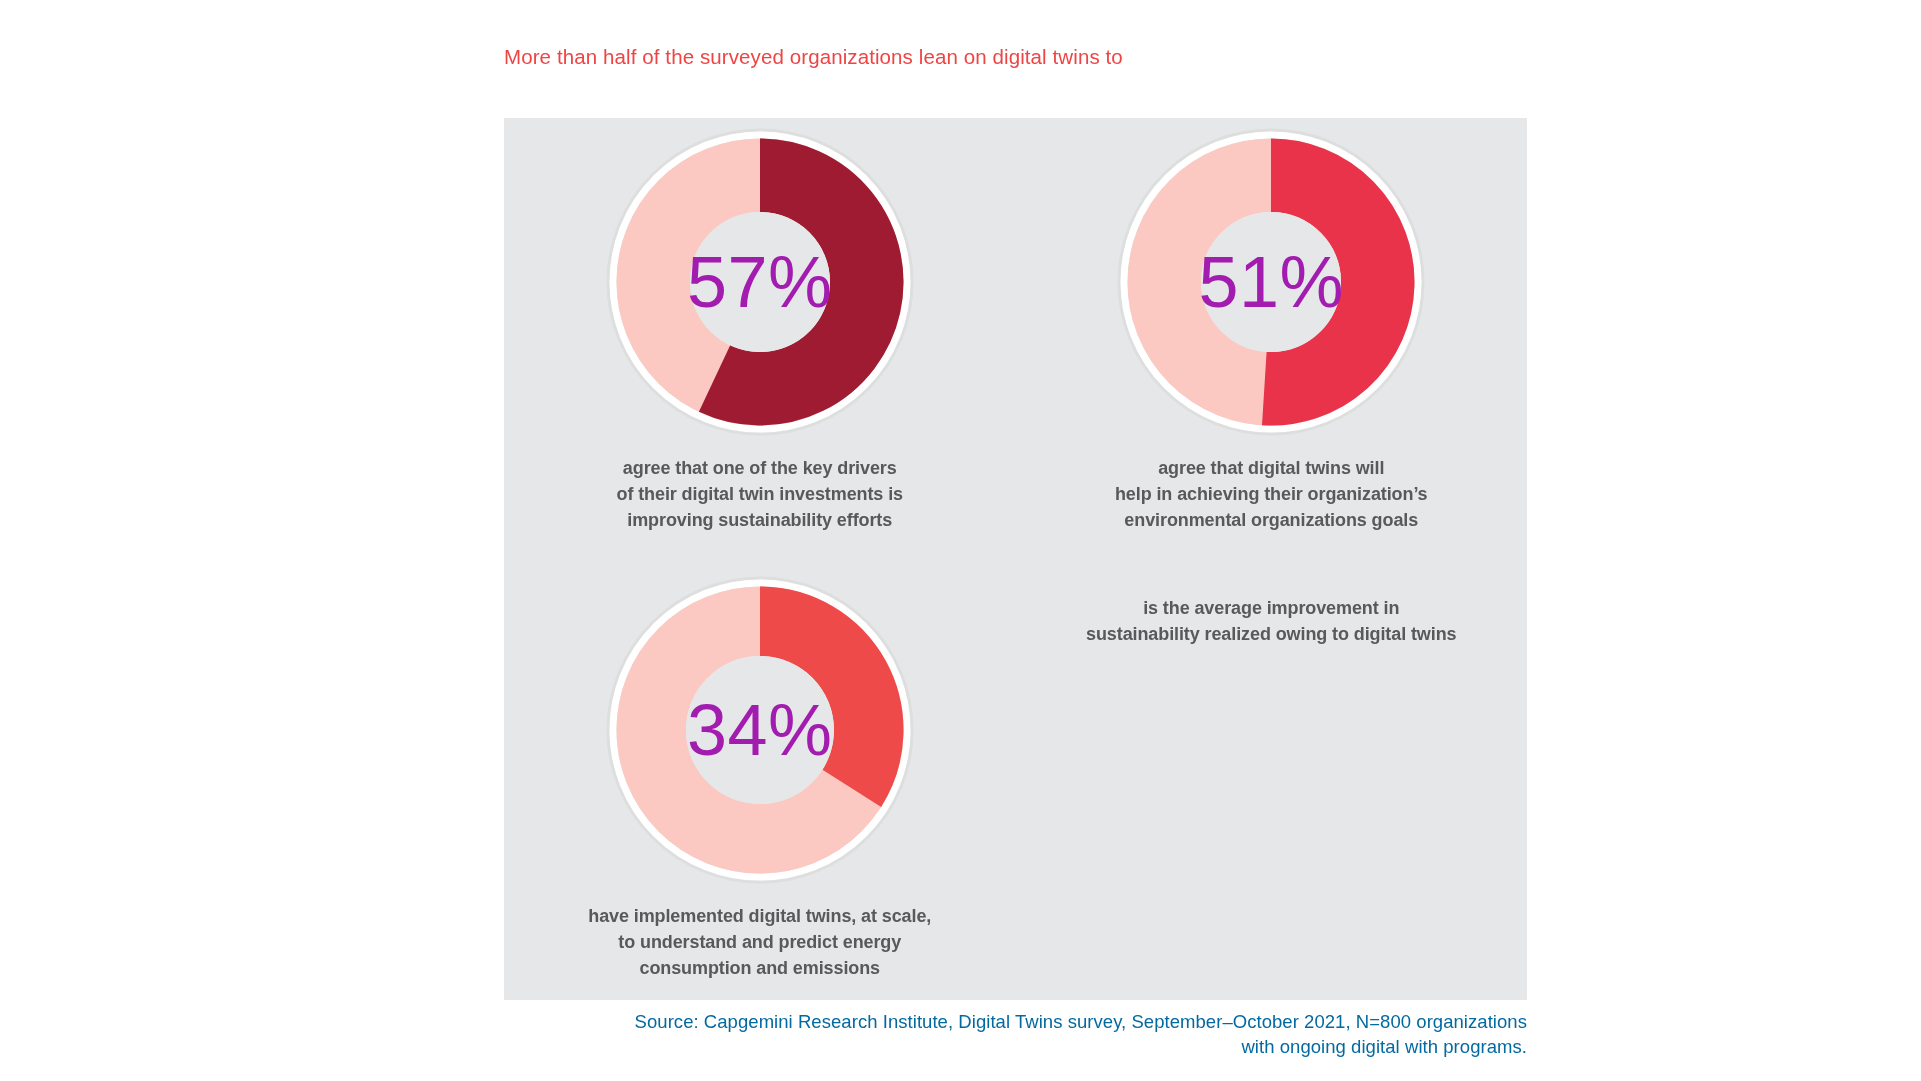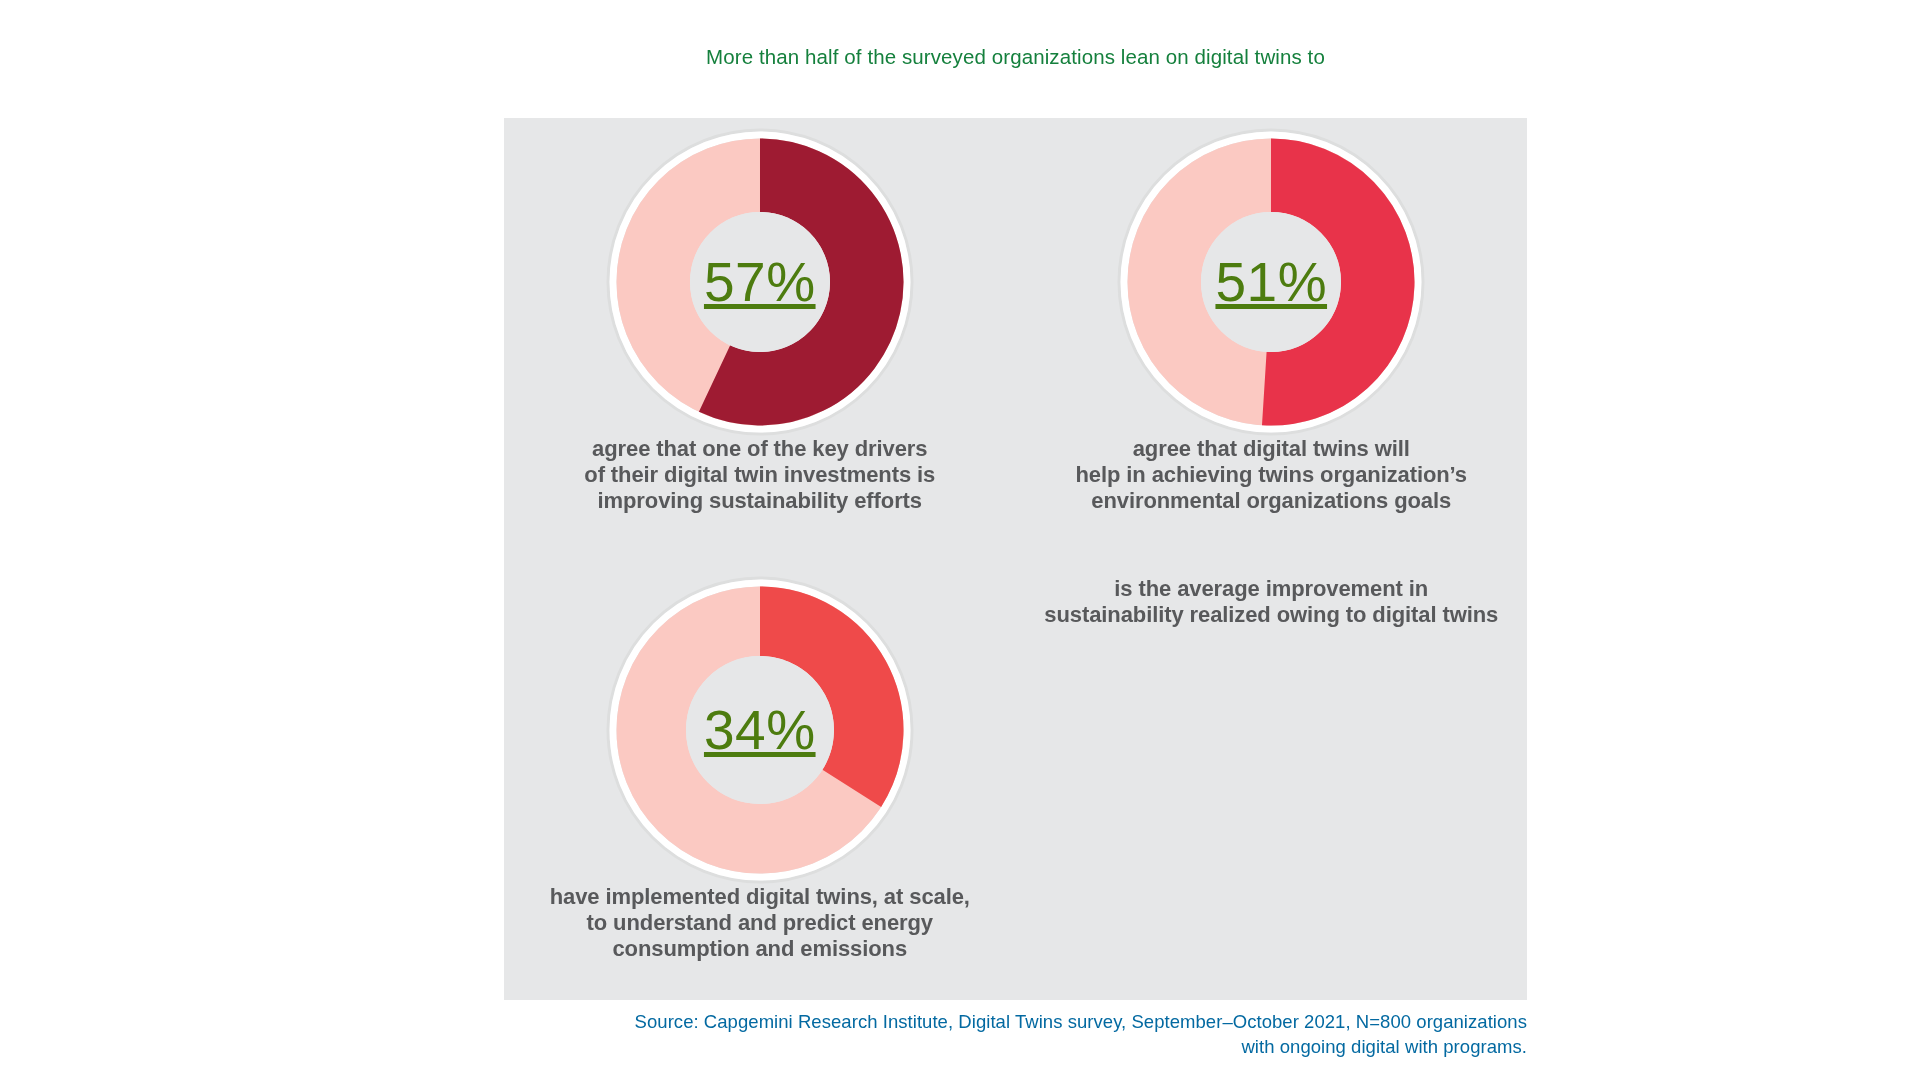--- a/index.html
+++ b/index.html
@@ -19,22 +19,22 @@
     width: 1921px;
     height: 1081px;
   }
 
   
   .header {
     position: absolute;
     left: 504px;
     top: 44px;
     width: 1023px;
-    text-align: center;
-    color: #15803d;
+    text-align: left;
+    color: #ef4444;
     font-size: 20.5px;
     line-height: 25px;
     letter-spacing: 0.1px;
   }
   .header .hline { display: block; white-space: nowrap; }
 
   
   .panel {
     position: absolute;
     left: 504px;
@@ -77,32 +77,32 @@
   }
   .donut-label {
     position: absolute;
     left: 0;
     top: 0;
     width: 308px;
     height: 308px;
     display: flex;
     align-items: center;
     justify-content: center;
-    color: #4d7c0f;
-    font-size: 55px;
+    color: #a21caf;
+    font-size: 72px;
     font-weight: 300;
     letter-spacing: 0.5px;
-    text-decoration: underline;
   }
 
   
   .caption {
+    margin-top: 19px;
     text-align: center;
     color: #58595b;
-    font-size: 22px;
+    font-size: 18px;
     line-height: 26px;
     font-weight: 600;
     letter-spacing: -0.1px;
   }
   .caption .cline { display: block; white-space: nowrap; }
 
   
   .source {
     position: absolute;
     left: 504px;
@@ -152,21 +152,21 @@
             <circle cx="154" cy="154" r="152" fill="none" stroke="#dddede" stroke-width="3"></circle>
             <circle cx="154" cy="154" r="147" fill="none" stroke="#ffffff" stroke-width="7"></circle>
             <circle class="track" cx="154" cy="154" r="106.75" fill="none" stroke-width="73.5" stroke="#fbc9c2"></circle>
             <path class="arc" fill="none" stroke-width="73.5" stroke="#e8334a" d="M 154 47.25 A 106.75 106.75 0 1 1 147.2971120402458 260.539353259718"></path>
             <circle class="hole" cx="154" cy="154" r="70" fill="#e6e7e8"></circle>
           </svg>
           <div class="donut-label">51%</div>
         </div>
         <div class="caption">
           <span class="cline">agree that digital twins will</span>
-          <span class="cline">help in achieving twins organization’s</span>
+          <span class="cline">help in achieving their organization’s</span>
           <span class="cline">environmental organizations goals</span>
         </div>
       </div>
 
       <div class="cell r2">
         <div class="donut-wrap">
           <svg class="donut-svg" viewBox="0 0 308 308">
             <circle cx="154" cy="154" r="152" fill="none" stroke="#dddede" stroke-width="3"></circle>
             <circle cx="154" cy="154" r="147" fill="none" stroke="#ffffff" stroke-width="7"></circle>
             <circle class="track" cx="154" cy="154" r="108.75" fill="none" stroke-width="69.5" stroke="#fbc9c2"></circle>

